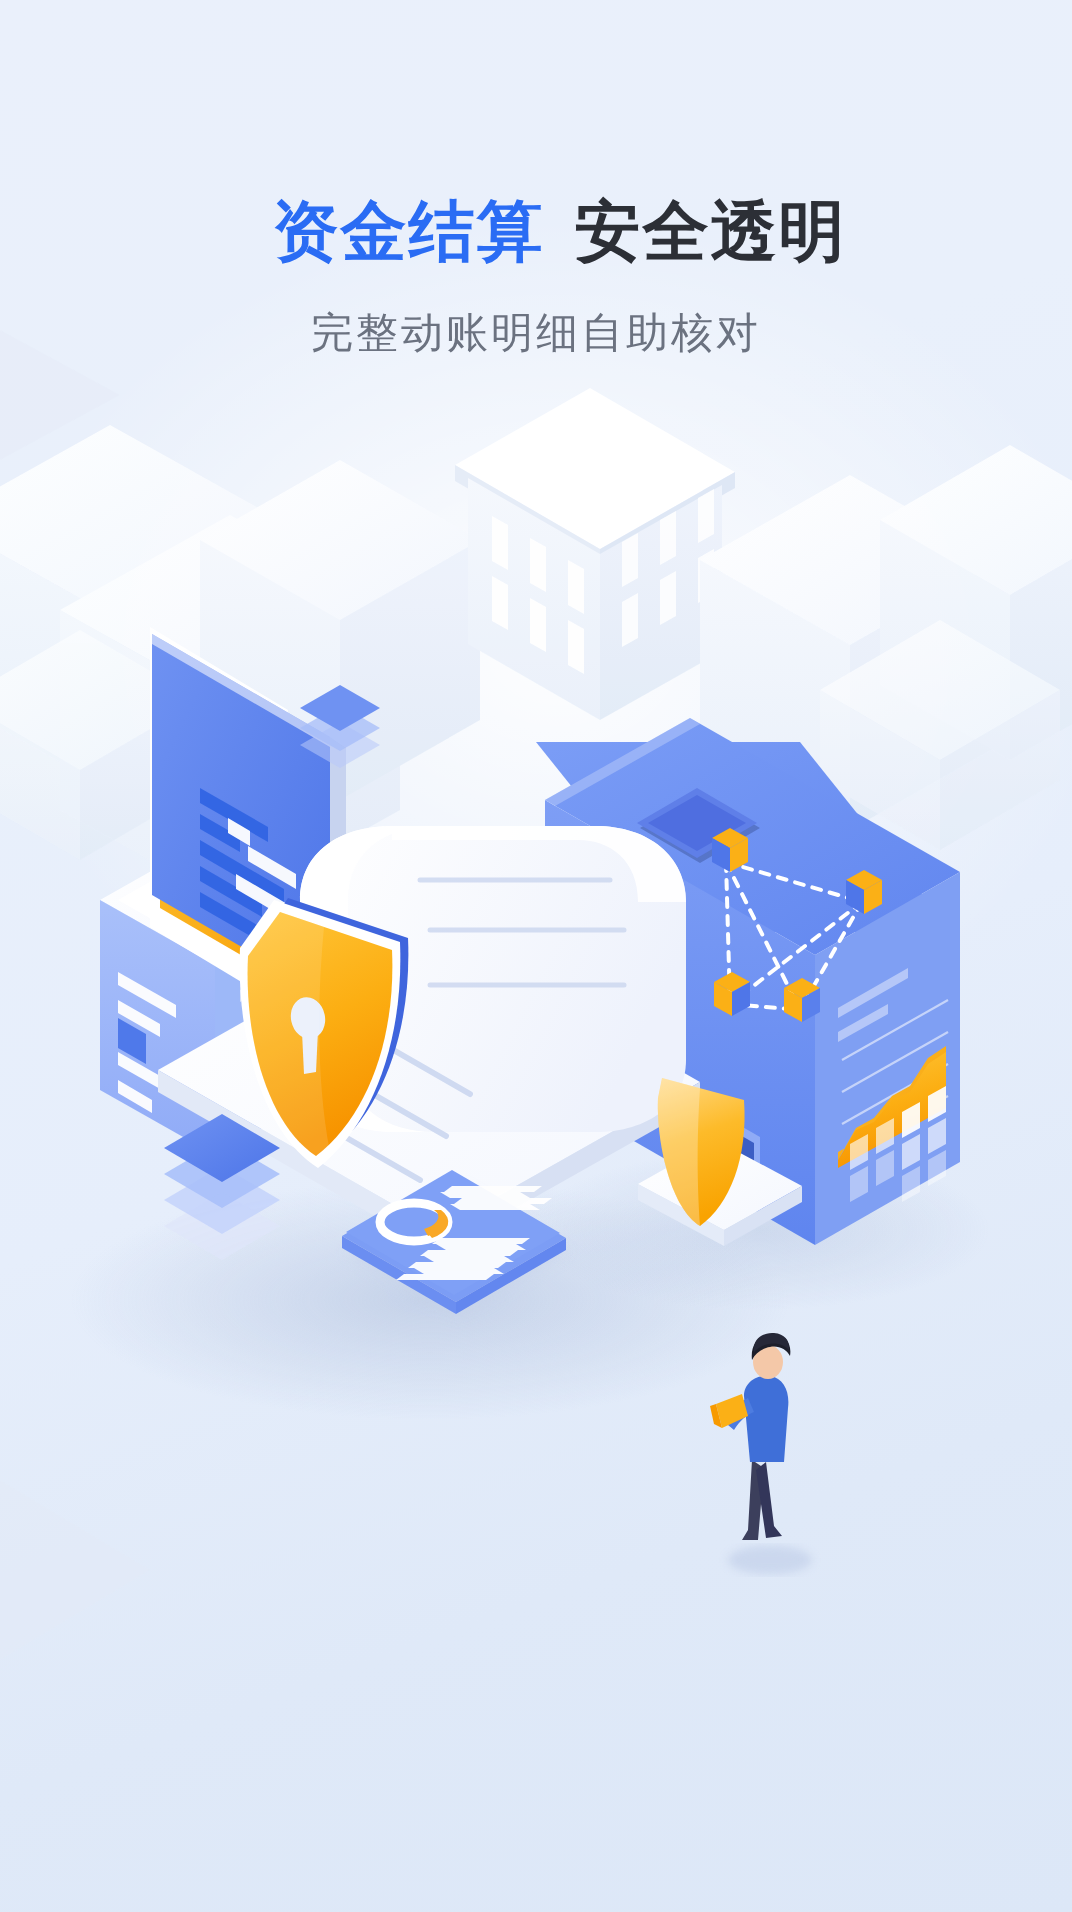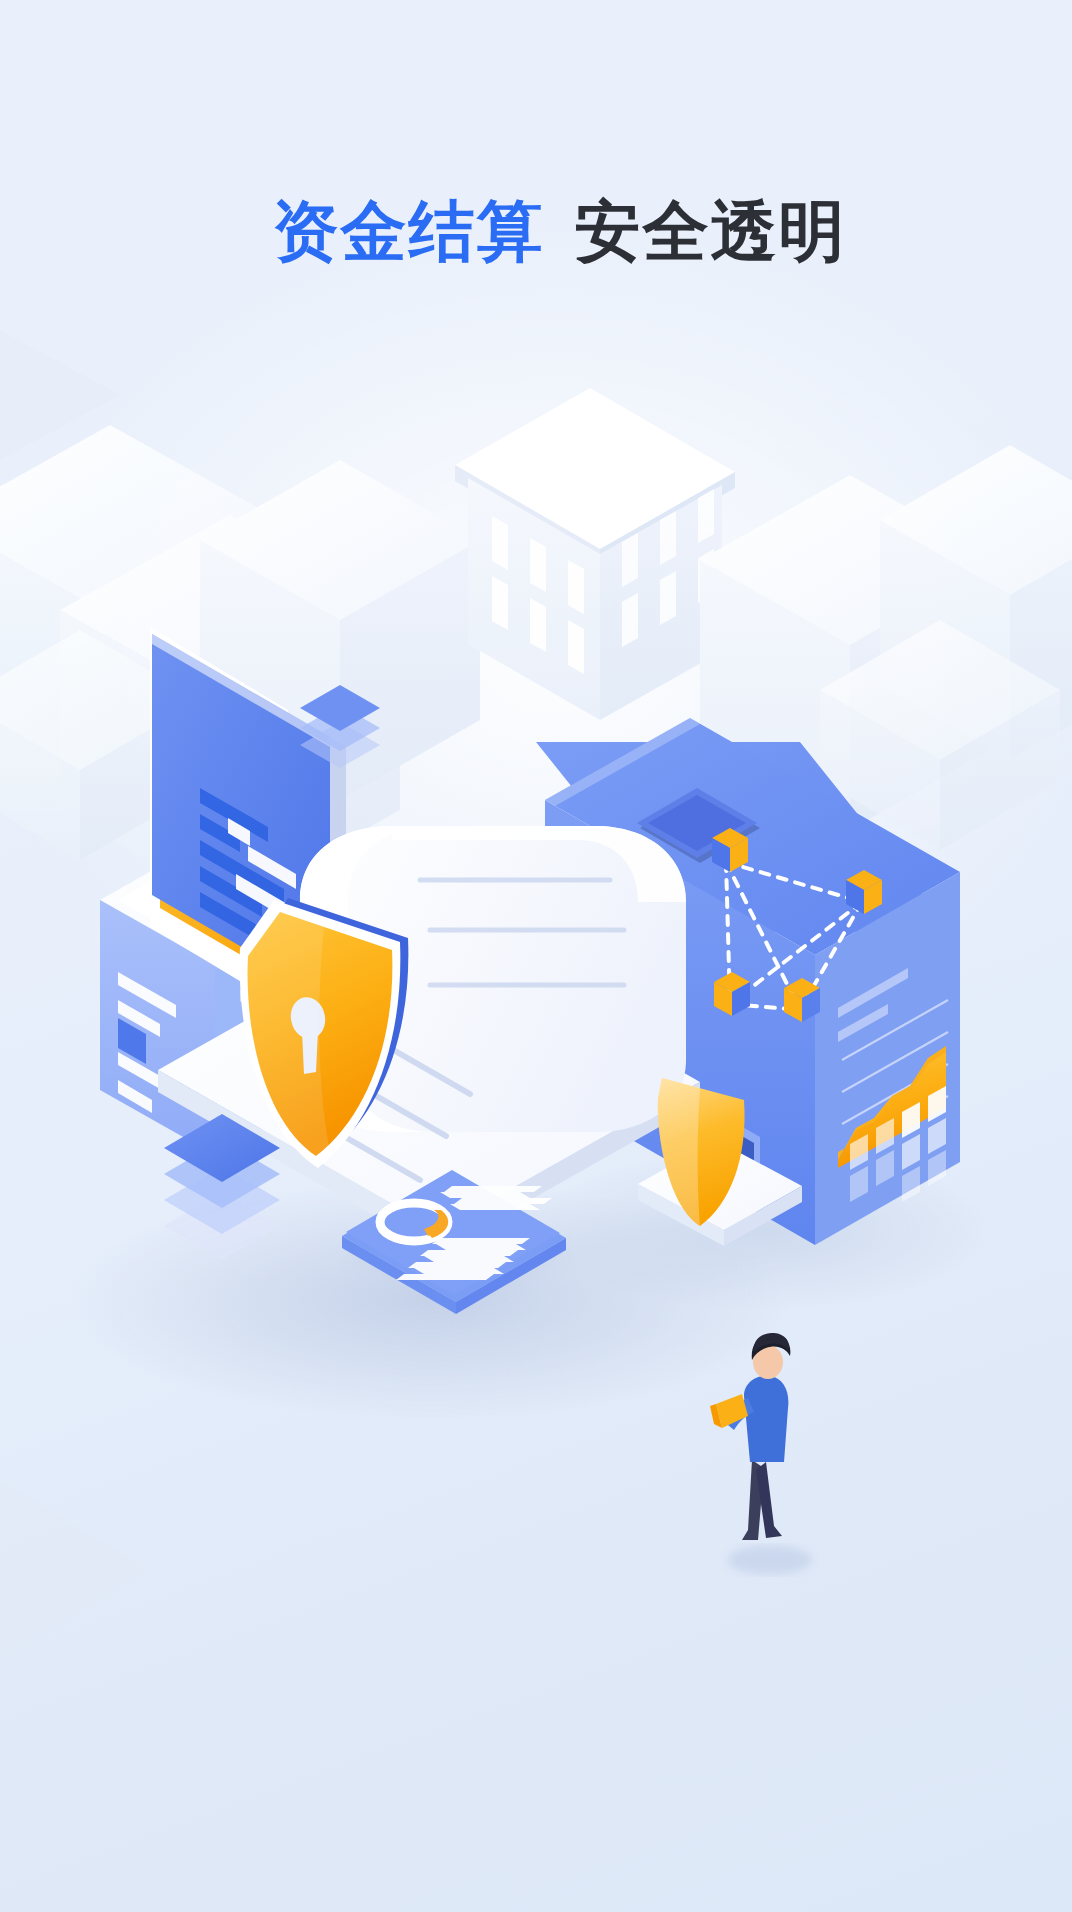--- a/index.html
+++ b/index.html
@@ -137,20 +137,21 @@
 
     <g opacity="0.55">
       <polygon points="0,330 120,395 0,460" fill="#e6ecf8"></polygon>
       <polygon points="0,1480 150,1570 0,1660" fill="#e4ebf7" opacity="0.6"></polygon>
     </g>
   </svg>
 
   <div class="headline">
     <span class="hl-blue">资金结算</span><span class="hl-gap"></span><span class="hl-dark">安全透明</span>
   </div>
+  <div class="subline">完整动账明细自助核对</div>
 
   <svg class="illus" width="1072" height="1912" viewBox="0 0 1072 1912">
     <defs>
 
       <linearGradient id="bl1" x1="0" y1="0" x2="0" y2="1">
         <stop offset="0%" stop-color="#7e9ef5"></stop>
           <stop offset="100%" stop-color="#5f85ef"></stop>
       </linearGradient>
       <linearGradient id="bl2" x1="0" y1="0" x2="0" y2="1">
         <stop offset="0%" stop-color="#a9c0fa"></stop>

